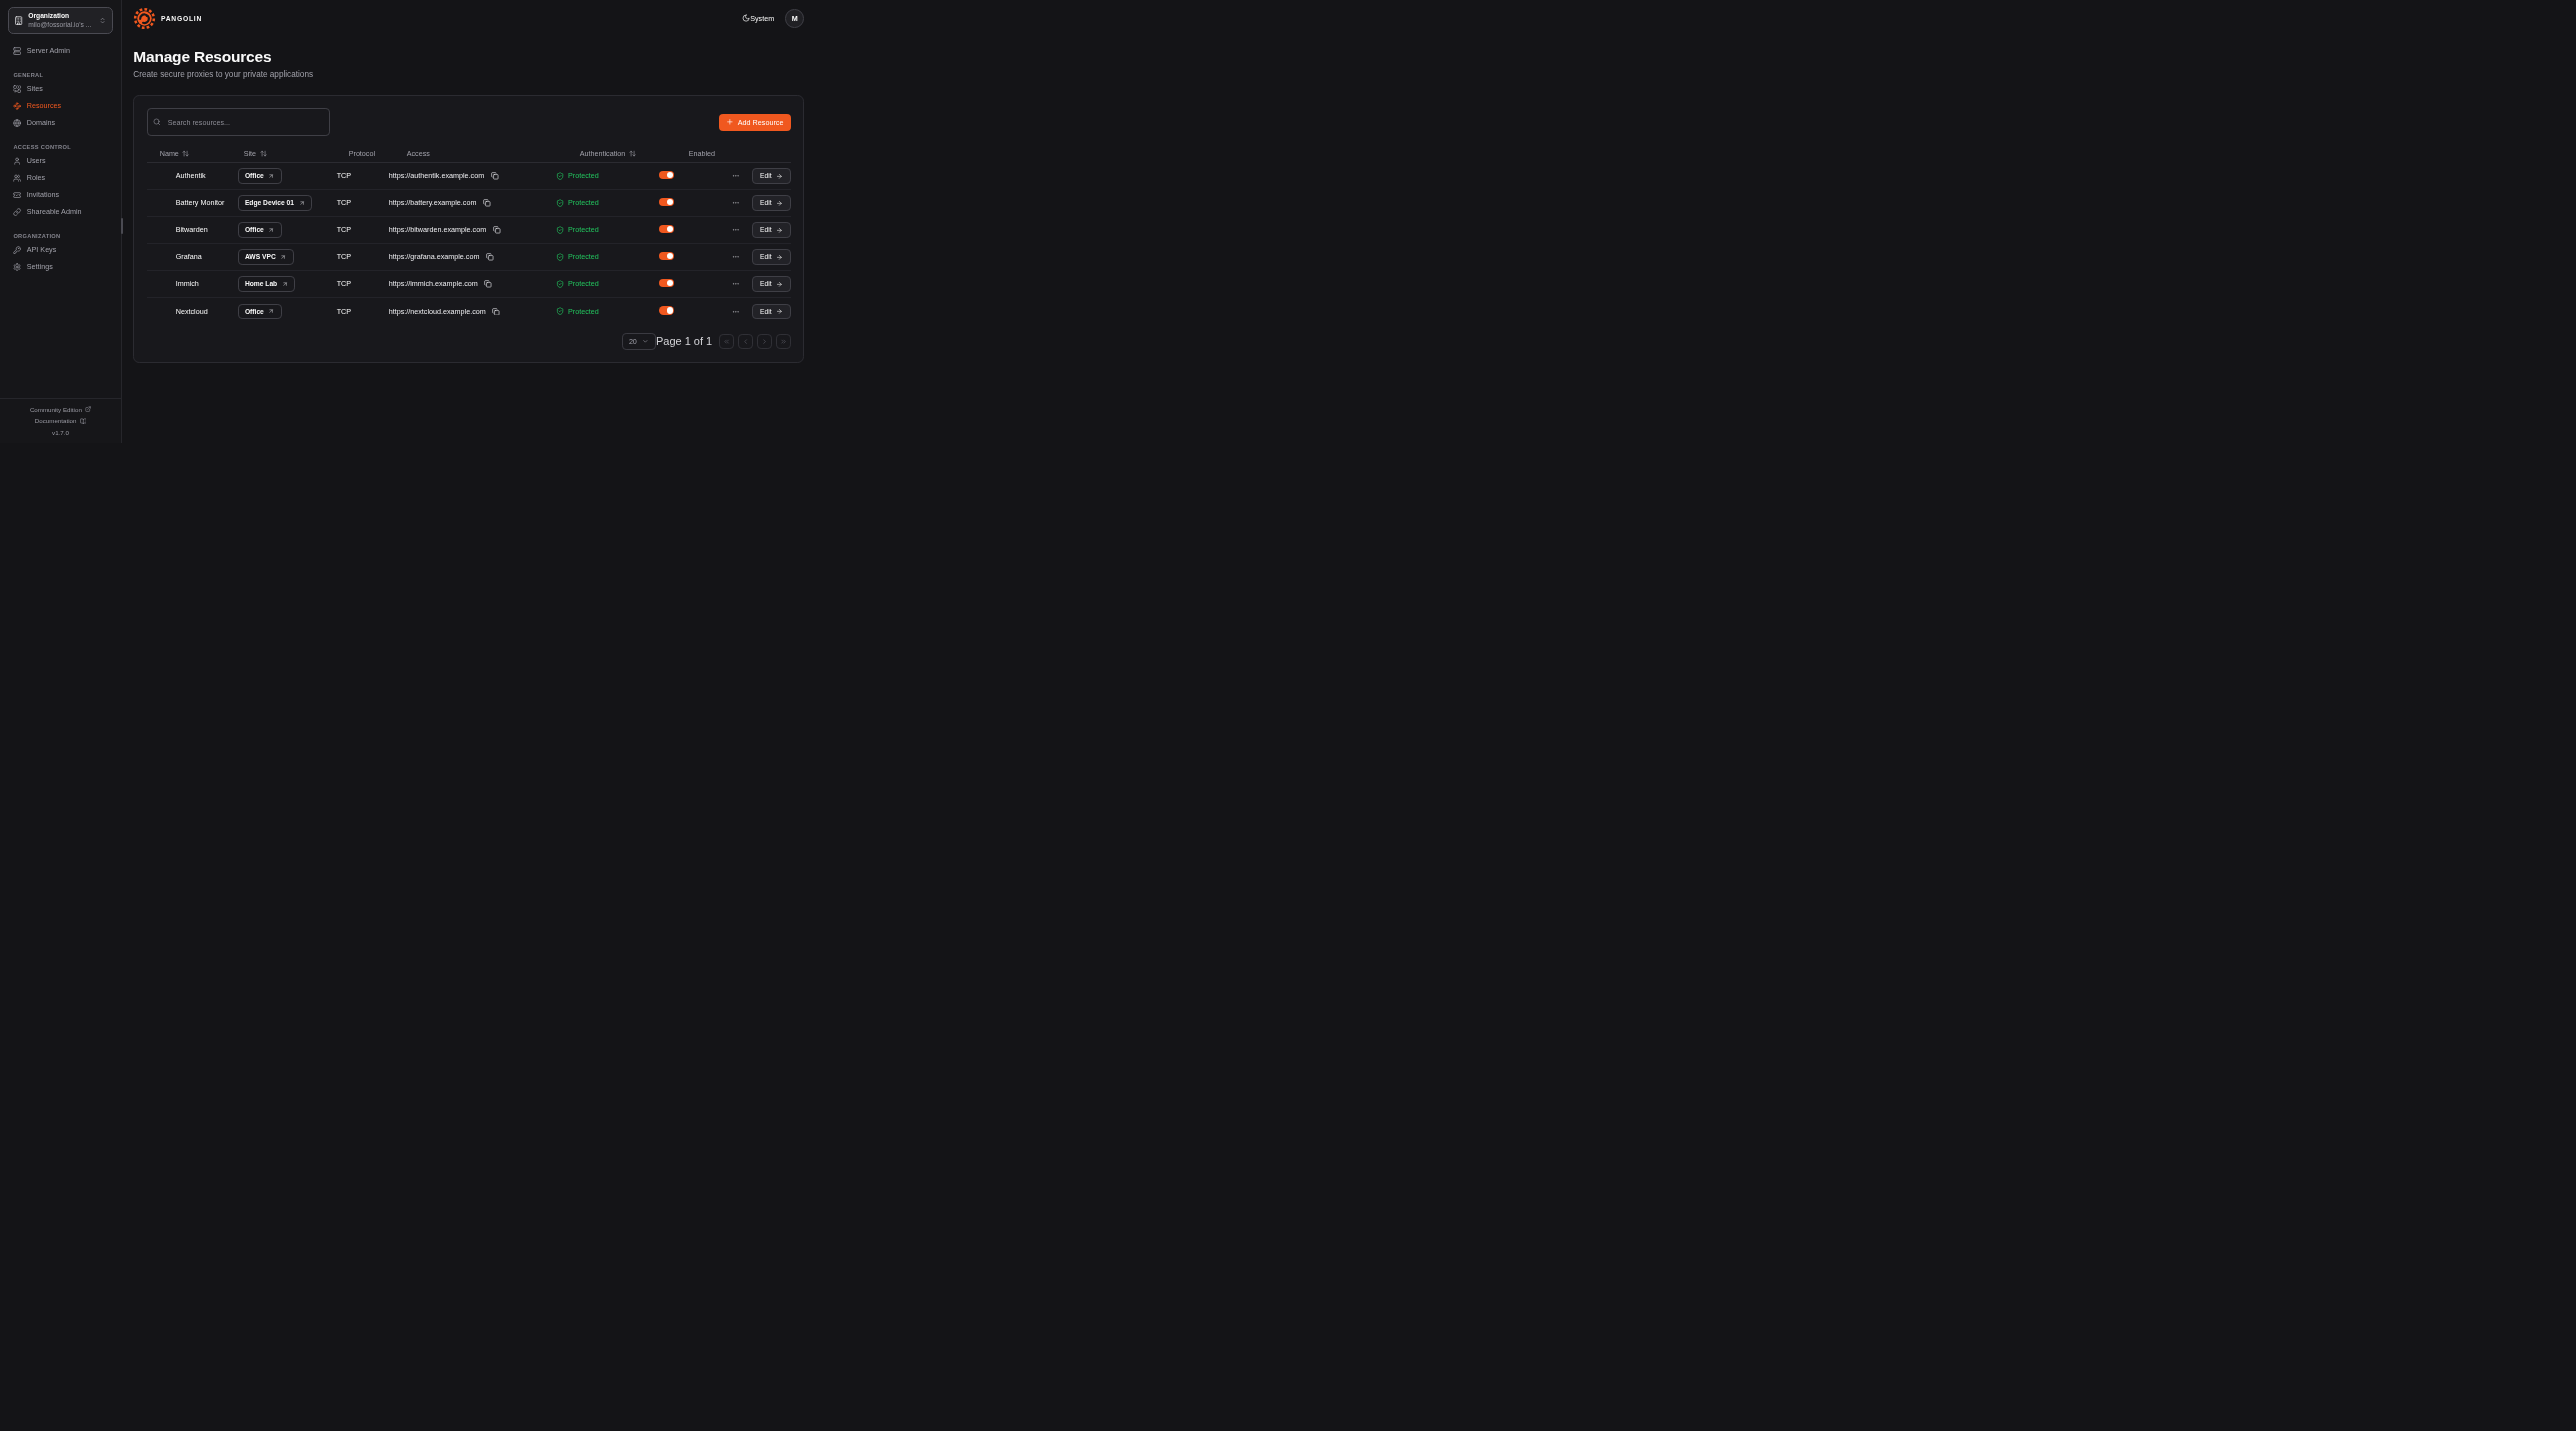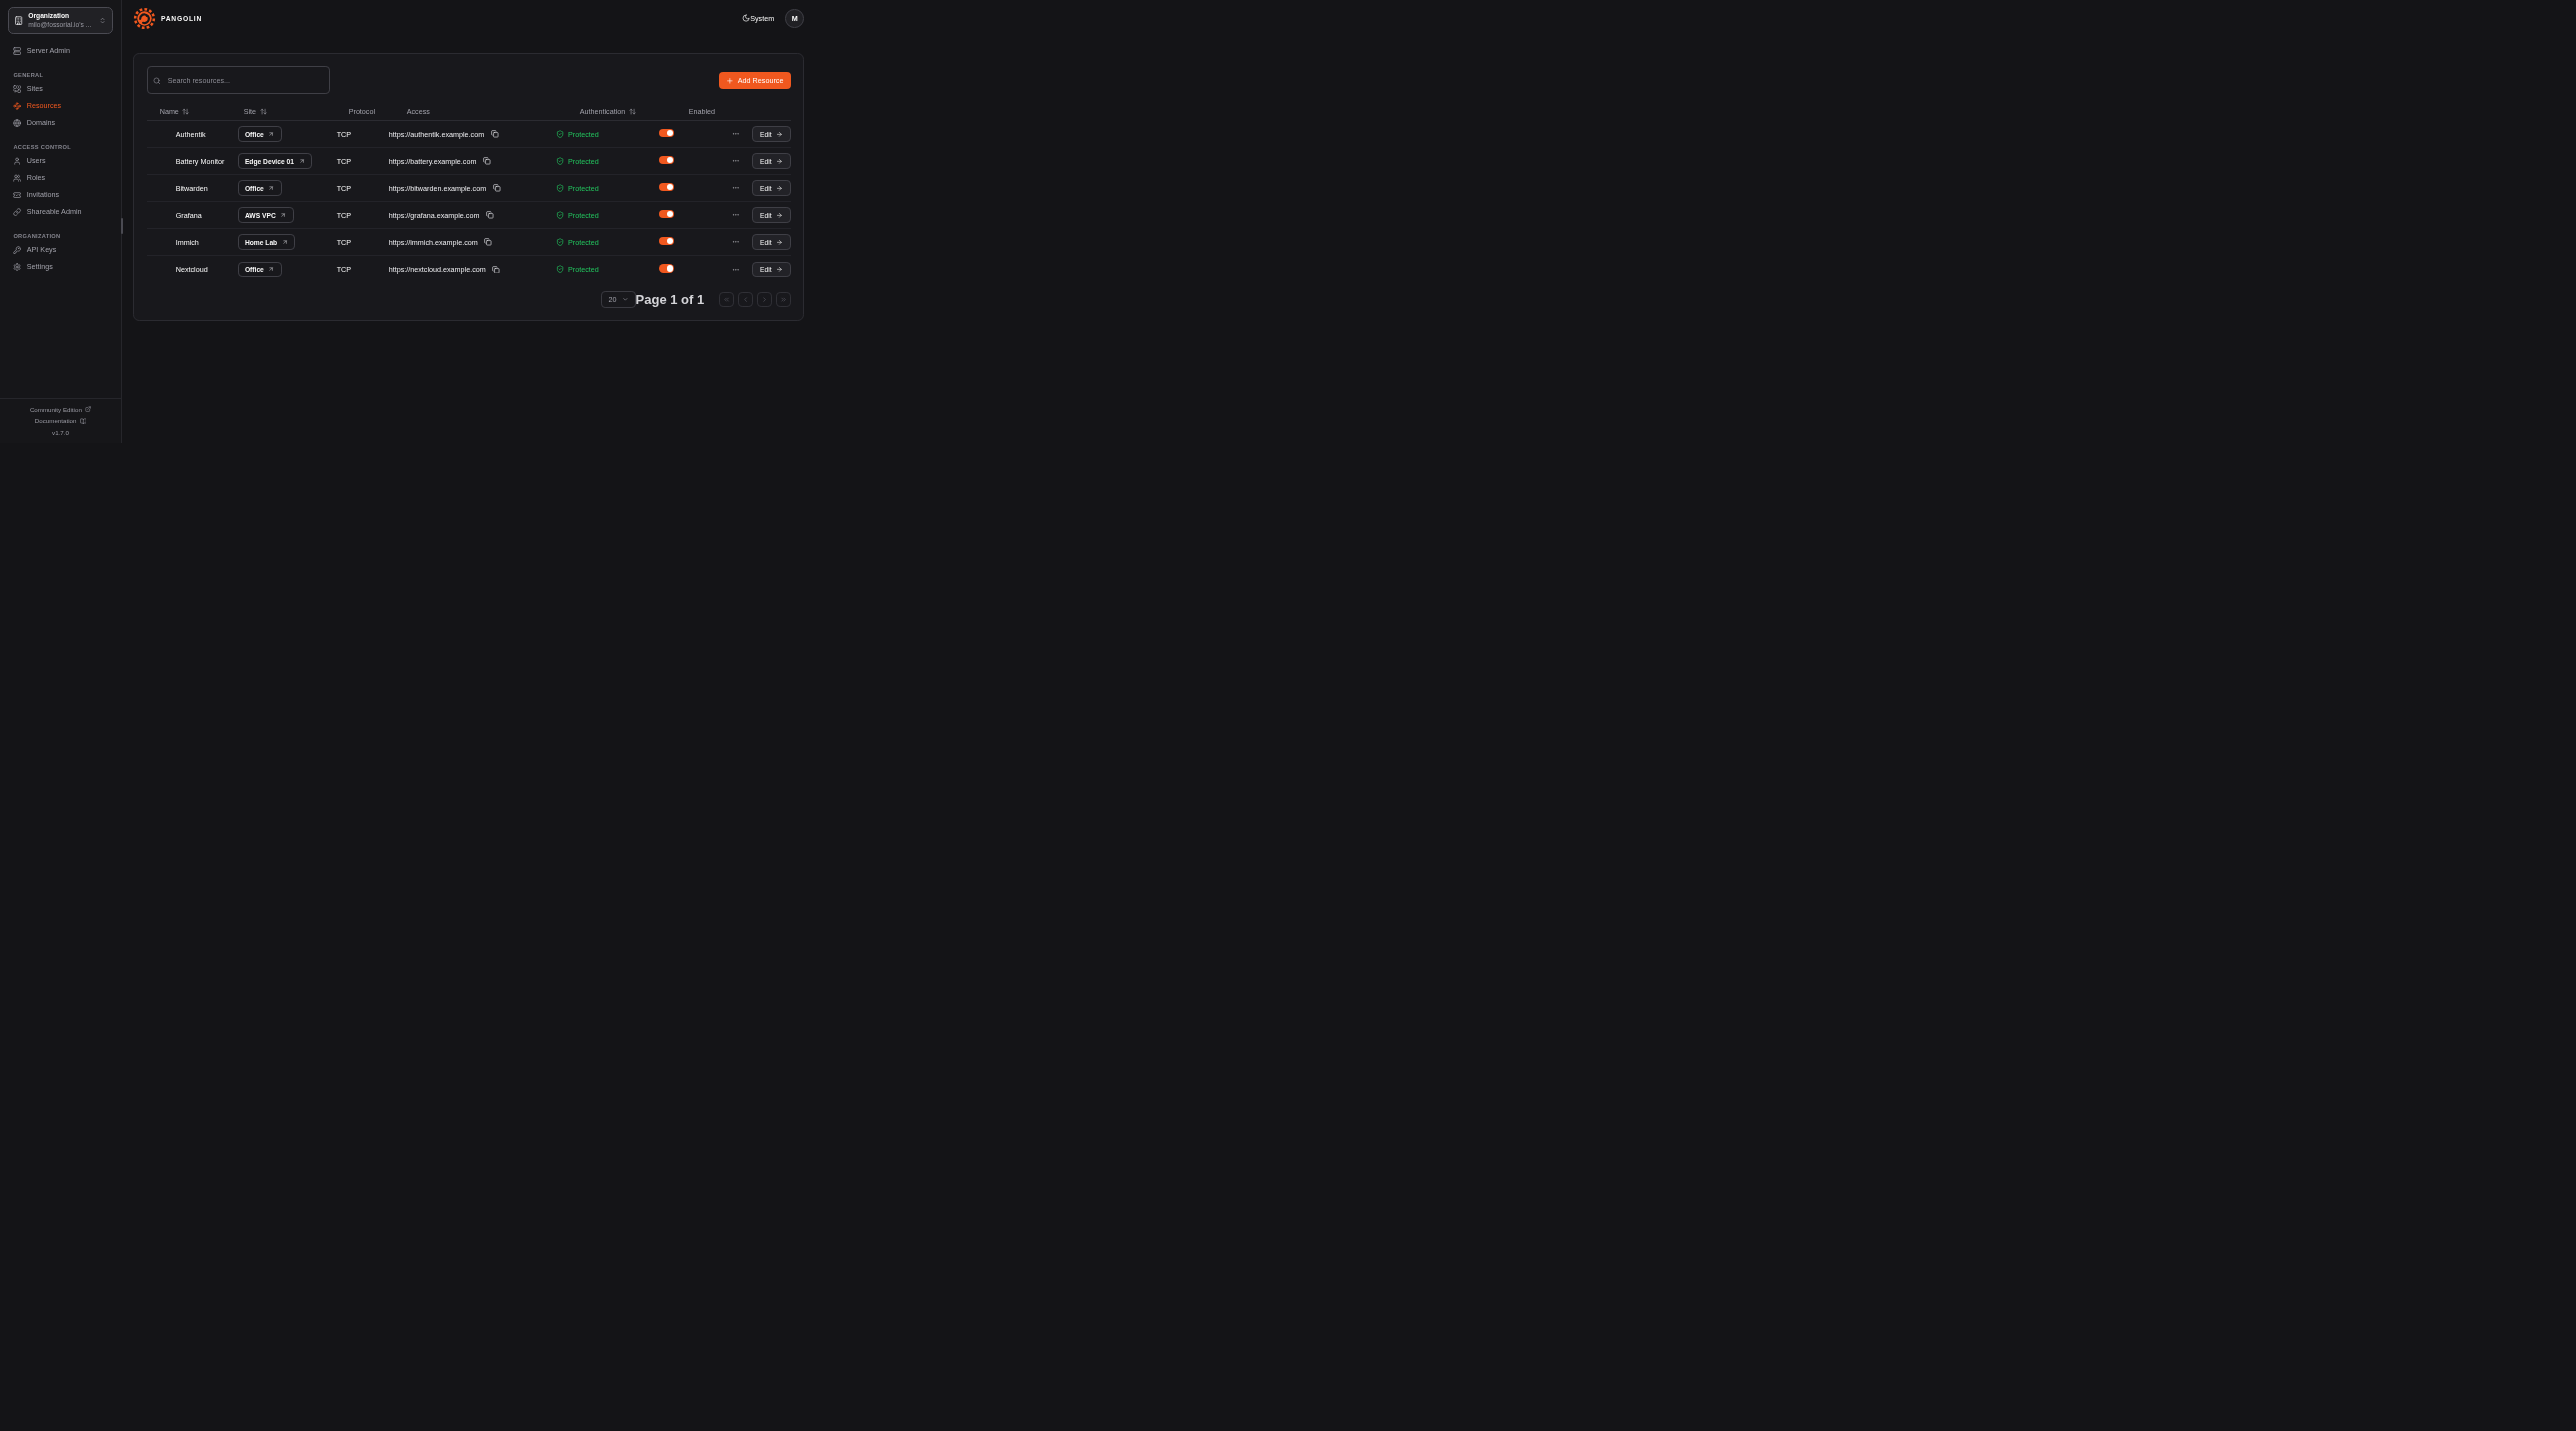--- a/index.html
+++ b/index.html
@@ -128,21 +128,21 @@
     color:#fafafa; font-size:6.7px; font-weight:500; cursor:pointer; font-family:inherit;
   }
 
   .card-footer { display:flex; align-items:center; justify-content:flex-end; margin-top:8.2px; }
   .page-size {
     display:inline-flex; align-items:center; gap:5.2px; height:16.5px; padding:0 6.2px;
     border:0.5px solid #3a3a41; border-radius:4.1px; color:#a1a1aa; font-size:7.2px;
     background:transparent; cursor:pointer; font-family:inherit;
   }
   .pager { display:flex; align-items:center; }
-  .page-info { font-size:13px; color:#d4d4d8; font-weight:700; margin-right:15px; }
+  .page-info { font-size:11px; color:#d4d4d8; font-weight:400; margin-right:7px; }
   .pager-btns { display:flex; gap:4.6px; }
   .pg-btn {
     width:14.4px; height:14.4px; border-radius:4.1px; border:0.5px solid #303036;
     background:transparent; color:#5d5d66; display:flex; align-items:center; justify-content:center;
     cursor:default; padding:0;
   }
 </style>
 </head>
 <body>
 
@@ -332,20 +332,24 @@
             </svg>
         </span>
         <span>System</span>
       </span>
       <span class="avatar">
         <span>M</span>
       </span>
     </div>
   </div>
 
+  <div class="page-head">
+    <h1 class="page-title">Manage Resources</h1>
+    <p class="page-subtitle">Create secure proxies to your private applications</p>
+  </div>
 
   <section class="card">
     <div class="toolbar">
       <div class="search">
         <span>
           <svg width="7.7" height="7.7" viewBox="0 0 24 24" fill="none" stroke="currentColor" stroke-width="2" stroke-linecap="round" stroke-linejoin="round">
               <circle cx="11" cy="11" r="8"></circle>
               <path d="m21 21-4.3-4.3"></path>
             </svg>
         </span>

